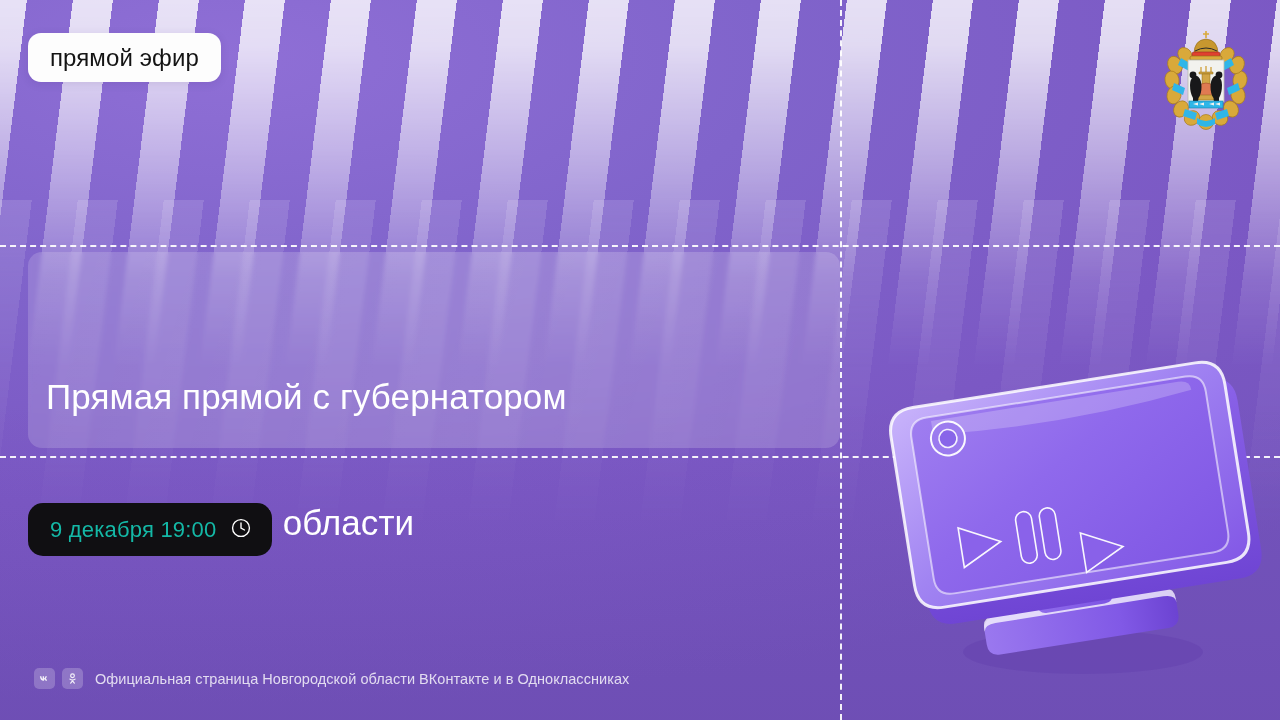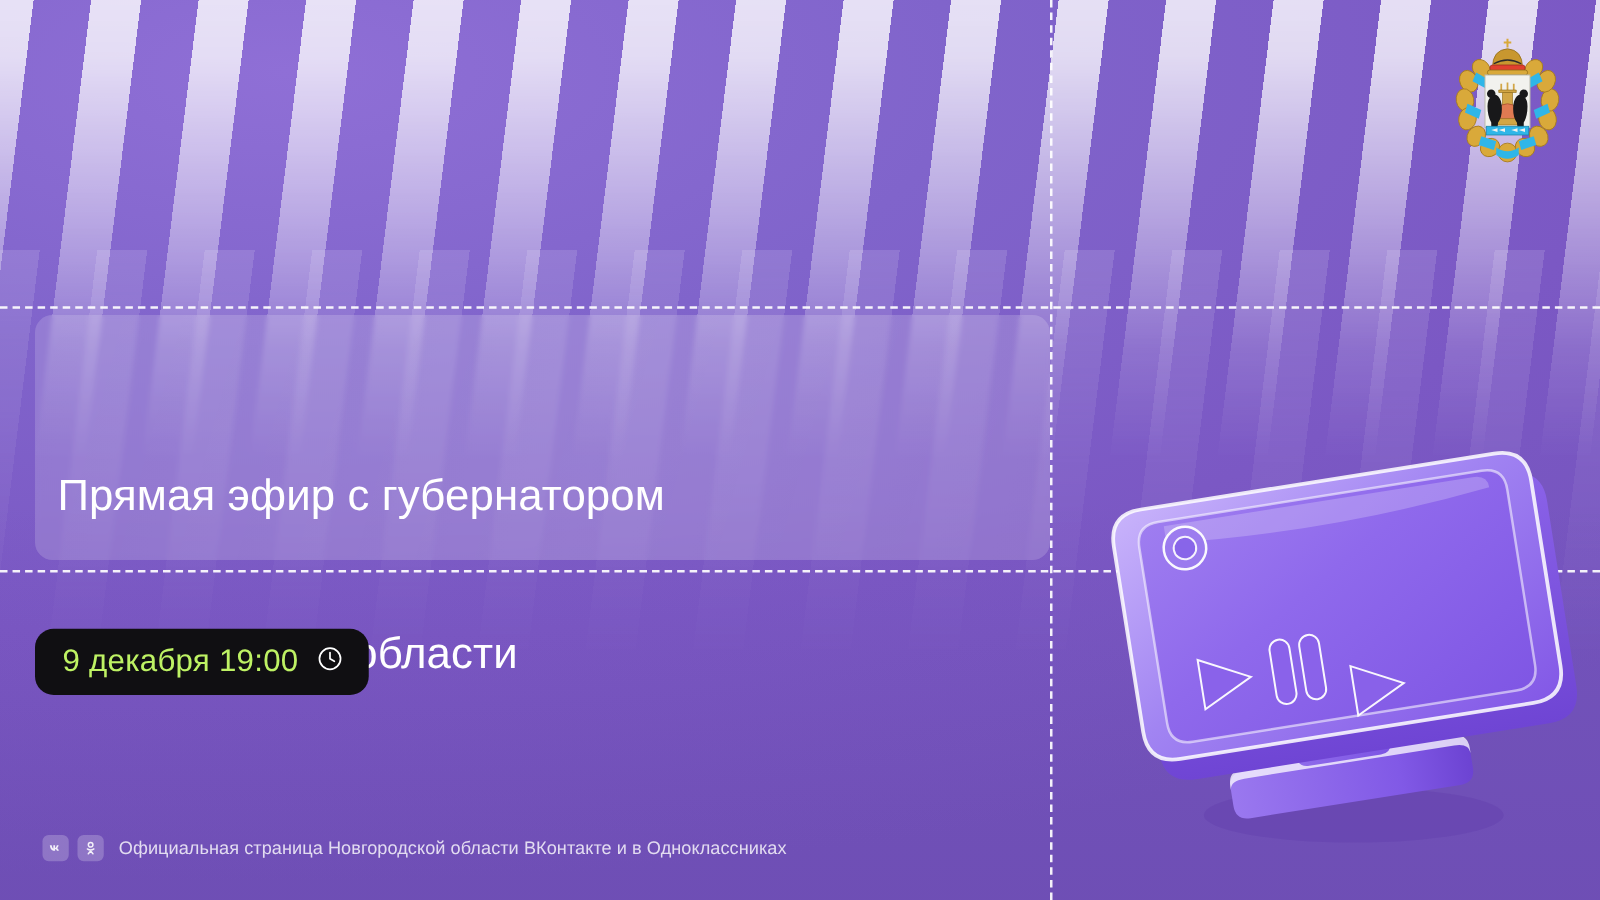--- a/index.html
+++ b/index.html
@@ -133,23 +133,23 @@
     top: 503px;
     height: 53px;
     padding: 0 20px 0 22px;
     display: flex;
     align-items: center;
     gap: 14px;
     background: #100f12;
     border-radius: 15px;
   }
   .date-chip .date-text {
-    font-size: 25px;
+    font-size: 22px;
     font-weight: 400;
-    color: #bef264;
+    color: #14b8a6;
     white-space: nowrap;
     letter-spacing: 0.2px;
   }
   .clock-icon { display: block; }
 
   
   .tv-art {
     position: absolute;
     left: 888px;
     top: 352px;
@@ -190,20 +190,23 @@
 
   <div class="bg-base"></div>
   <div class="bg-stripes"></div>
   <div class="bg-stripes lower"></div>
   <div class="bg-vignette"></div>
 
   <div class="guide-h" style="top:245px"></div>
   <div class="guide-h" style="top:456px"></div>
   <div class="guide-v" style="left:840px"></div>
 
+  <div class="live-badge">
+    <span>прямой эфир</span>
+  </div>
 
   <div class="coat">
     <svg viewBox="0 0 90 112" width="90" height="112" xmlns="http://www.w3.org/2000/svg">
 
       <g fill="#d9a93a" stroke="#a87c1e" stroke-width="0.7">
         <ellipse cx="14" cy="40" rx="7" ry="9" transform="rotate(-25 14 40)"></ellipse>
         <ellipse cx="11" cy="55" rx="7" ry="9" transform="rotate(-10 11 55)"></ellipse>
         <ellipse cx="13" cy="70" rx="7" ry="9" transform="rotate(12 13 70)"></ellipse>
         <ellipse cx="20" cy="84" rx="7" ry="8.5" transform="rotate(32 20 84)"></ellipse>
         <ellipse cx="31" cy="93" rx="7" ry="8" transform="rotate(55 31 93)"></ellipse>
@@ -257,21 +260,21 @@
         <path d="M32 79 l5 -1.5 l0 3 z"></path>
           <path d="M38 79 l5 -1.5 l0 3 z"></path>
         <path d="M48 79 l5 -1.5 l0 3 z"></path>
           <path d="M54 79 l5 -1.5 l0 3 z"></path>
       </g>
     </svg>
   </div>
 
   <div class="title-panel"></div>
   <div class="title-text">
-    <span class="title-line">Прямая эфир с губернатором</span>
+    <span class="title-line">Прямая прямой с губернатором</span>
     <span class="title-line">Новгородской области</span>
   </div>
 
   <div class="date-chip">
     <span class="date-text">9 декабря 19:00</span>
     <span class="clock-icon">
       <svg viewBox="0 0 24 24" width="22" height="22" fill="none" stroke="#ffffff" stroke-width="1.5">
         <circle cx="12" cy="12" r="9.2"></circle>
         <path d="M12 6.6 V12 L15.8 14.2" stroke-linecap="round"></path>
       </svg>

